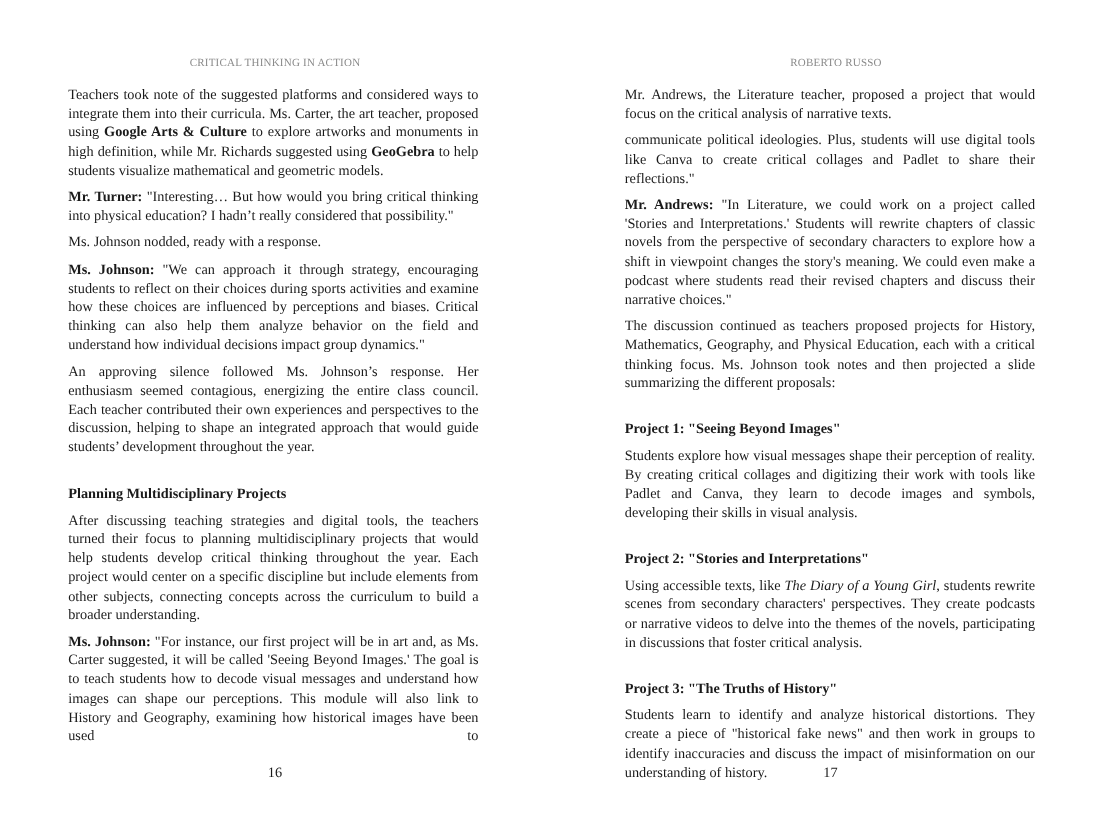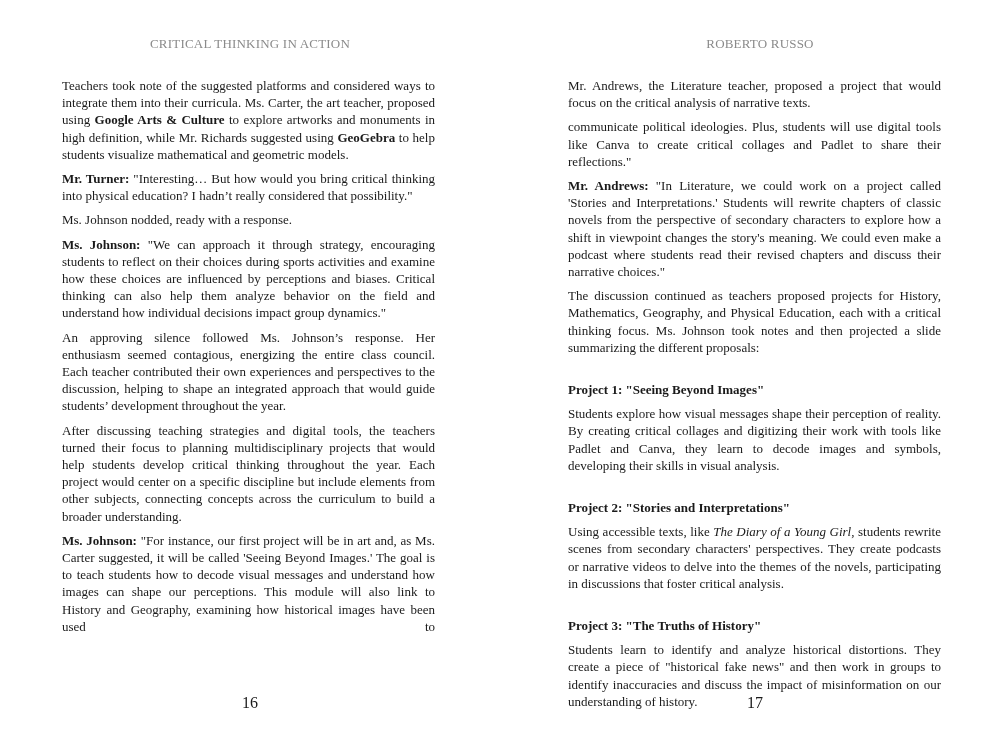--- a/index.html
+++ b/index.html
@@ -1,46 +1,47 @@
 <!DOCTYPE html>
 <html><head>
   <meta charset="utf-8">
   <style>
     html, body { margin: 0; padding: 0; background: #ffffff; }
     body { width: 1000px; height: 750px; position: relative; overflow: hidden;
            font-family: "Liberation Serif", "DejaVu Serif", serif; color: #1a1a1a; }
     .page { position: absolute; top: 0; width: 500px; height: 750px; }
     .page.left { left: 0; }
     .page.right { left: 500px; }
-    .running-head { position: absolute; top: 36px; left: 0; width: 100%; text-align: center;
-                    font-size: 13px; color: #8a8a8a; letter-spacing: 0.2px; }
+    .running-head { position: absolute; top: 52px; left: 0; width: 100%; text-align: center;
+                    font-size: 10px; color: #8a8a8a; letter-spacing: 0.2px; }
     .page.left .running-head { left: 0; }
     .page.right .running-head { left: 10px; }
     .body { position: absolute; top: 77px; font-size: 13px; line-height: 17.2px; text-align: justify; }
     .page.left .body { left: 62px; width: 373px; }
     .page.right .body { left: 68px; width: 373px; }
     .body p { margin: 0 0 7px 0; }
     .body p.last-justified { text-align-last: justify; }
     .body h3 { font-size: 13px; font-weight: bold; margin: 25px 0 7px 0; line-height: 17.2px; }
     .body b { font-weight: bold; }
     .body i { font-style: italic; margin-top: 24px; }
-    .folio { position: absolute; top: 694px; width: 100%; text-align: center; font-size: 16px; color: #1a1a1a; }
+    .folio { position: absolute; top: 694px; width: 100%; text-align: center; font-size: 13px; color: #1a1a1a; }
     .page.right .folio { left: 5px; }
   </style>
 </head>
 <body>
 
 <div class="page left">
   <div class="running-head">CRITICAL THINKING IN ACTION</div>
   <div class="body">
     <p><span>Teachers took note of the suggested platforms and considered ways to integrate them into their curricula. Ms. Carter, the art teacher, proposed using </span><b>Google Arts &amp; Culture</b><span> to explore artworks and monuments in high definition, while Mr. Richards suggested using </span><b>GeoGebra</b><span> to help students visualize mathematical and geometric models.</span></p>
     <p><b>Mr. Turner:</b><span> "Interesting… But how would you bring critical thinking into physical education? I hadn’t really considered that possibility."</span></p>
     <p>Ms. Johnson nodded, ready with a response.</p>
     <p><b>Ms. Johnson:</b><span> "We can approach it through strategy, encouraging students to reflect on their choices during sports activities and examine how these choices are influenced by perceptions and biases. Critical thinking can also help them analyze behavior on the field and understand how individual decisions impact group dynamics."</span></p>
     <p>An approving silence followed Ms. Johnson’s response. Her enthusiasm seemed contagious, energizing the entire class council. Each teacher contributed their own experiences and perspectives to the discussion, helping to shape an integrated approach that would guide students’ development throughout the year.</p>
+    <h3>Planning Multidisciplinary Projects</h3>
     <p>After discussing teaching strategies and digital tools, the teachers turned their focus to planning multidisciplinary projects that would help students develop critical thinking throughout the year. Each project would center on a specific discipline but include elements from other subjects, connecting concepts across the curriculum to build a broader understanding.</p>
     <p class="last-justified"><b>Ms. Johnson:</b><span> "For instance, our first project will be in art and, as Ms. Carter suggested, it will be called 'Seeing Beyond Images.' The goal is to teach students how to decode visual messages and understand how images can shape our perceptions. This module will also link to History and Geography, examining how historical images have been used to</span></p>
   </div>
   <div class="folio">16</div>
 </div>
 
 <div class="page right">
   <div class="running-head">ROBERTO RUSSO</div>
   <div class="body">
     <p>Mr. Andrews, the Literature teacher, proposed a project that would focus on the critical analysis of narrative texts.</p>

